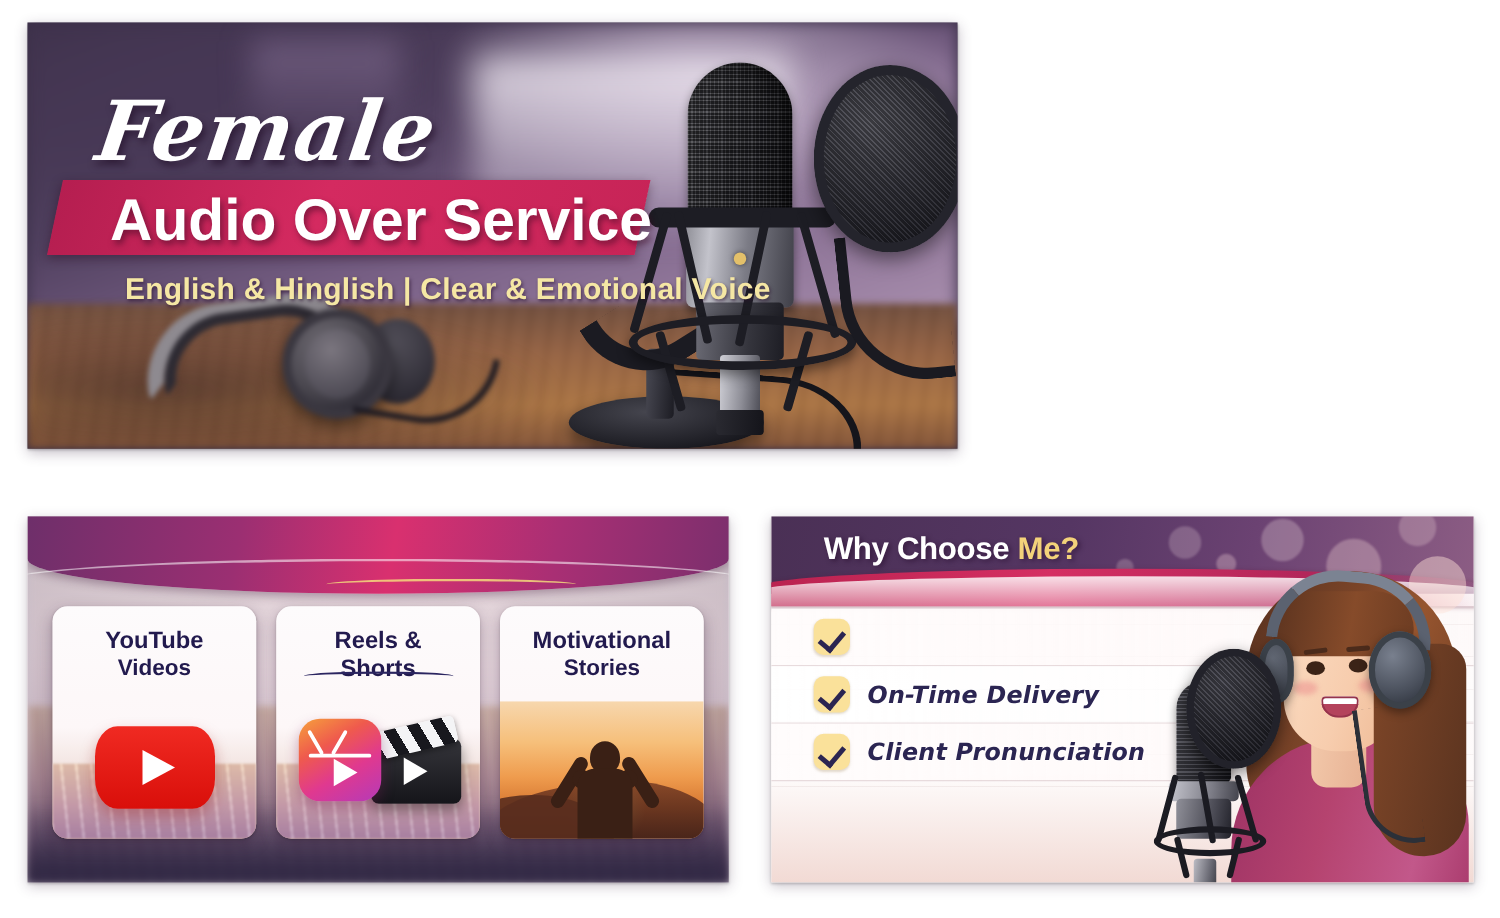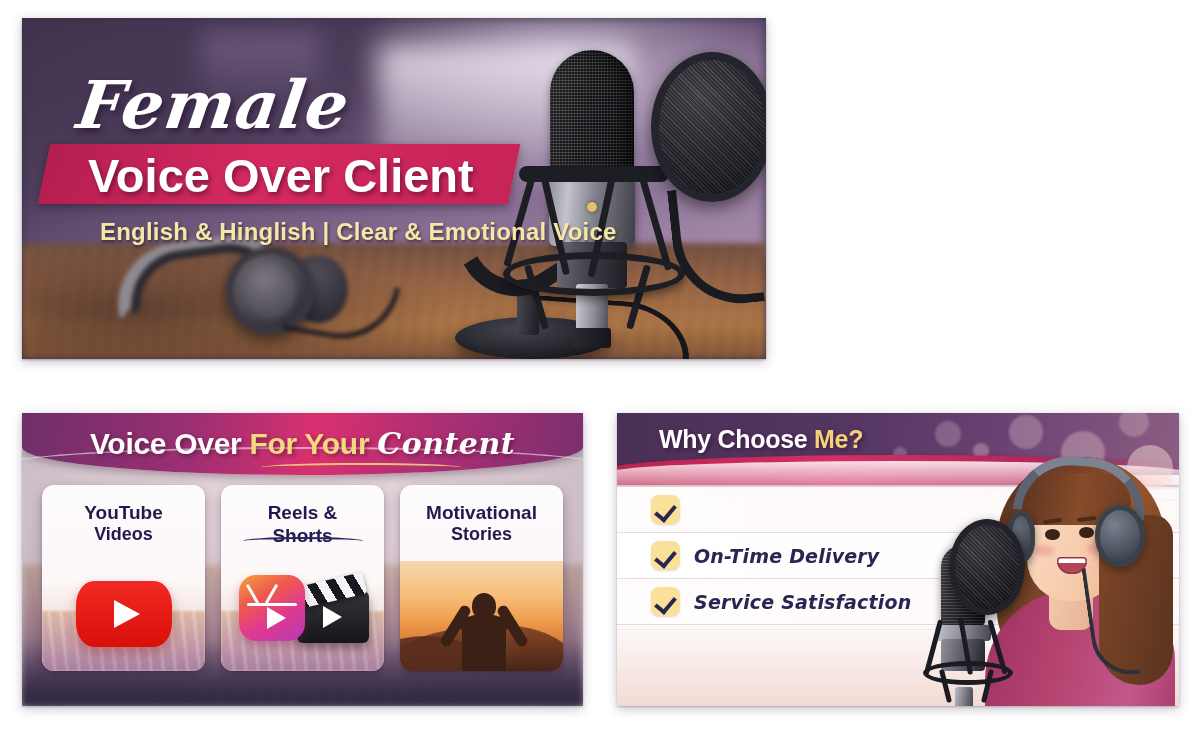--- a/index.html
+++ b/index.html
@@ -573,37 +573,36 @@
       <div class="shock-arm shock-a6"></div>
       <div class="shock-ring"></div>
     </div>
     <div class="pop-gooseneck"></div>
     <div class="popfilter"></div>
   </div>
 
   <div class="mb-text">
     <div class="title-band"></div>
     <div class="title-script">Female</div>
-    <div class="title-band-text">Voice Over Client</div>
+    <div class="title-band-text">Audio Over Service</div>
     <div class="subtitle">English &amp; Hinglish | Clear &amp; Emotional Voice</div>
   </div>
 </div>
 
 <div class="panel-left">
   <div class="pl-bg">
     <div class="top"></div>
     <div class="wood"></div>
     <div class="vig"></div>
     <div class="darkfoot"></div>
   </div>
 
   <div class="pl-header">
     <div class="pl-header-arc"></div>
   </div>
-  <div class="pl-title"><span>Voice Over </span><span class="gold">For Your </span><span class="script">Content</span></div>
   <div class="pl-title-underline"></div>
 
   <div class="cards">
 
     <div class="card">
       <div class="cw"></div>
       <div class="card-title">
         <span>YouTube</span>
         <span class="sub">Videos</span>
       </div>
@@ -676,21 +675,21 @@
   <div class="checklist">
     <div class="check-row">
       <span class="check-badge"></span>
     </div>
     <div class="check-row">
       <span class="check-badge"></span>
       <span class="check-text">On-Time Delivery</span>
     </div>
     <div class="check-row">
       <span class="check-badge"></span>
-      <span class="check-text">Service Satisfaction</span>
+      <span class="check-text">Client Pronunciation</span>
     </div>
   </div>
 
   <div class="illus">
     <span class="il-bokeh" style="right:6px;top:6px;width:46px;height:46px;background:rgba(255,226,215,.45);"></span>
     <span class="il-bokeh" style="right:58px;top:34px;width:26px;height:26px;background:rgba(255,232,222,.40);"></span>
     <span class="il-bokeh" style="right:24px;top:70px;width:34px;height:34px;background:rgba(255,222,212,.35);"></span>
 
     <div class="il-hair-back"></div>
     <div class="il-shoulder"></div>

